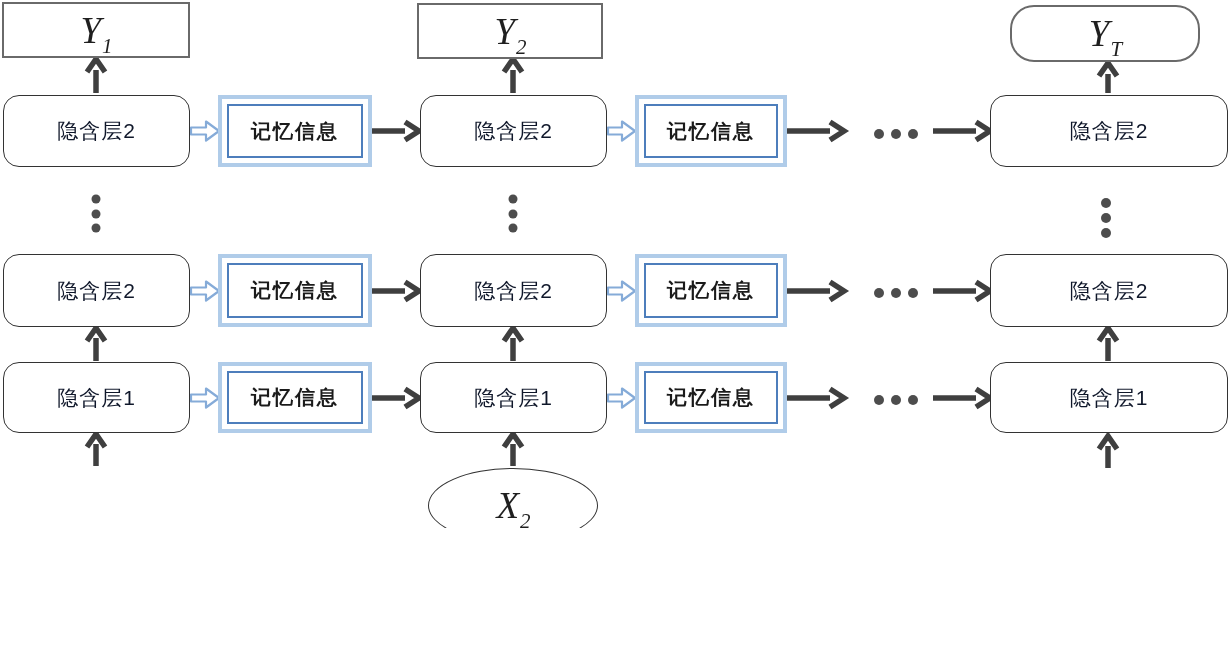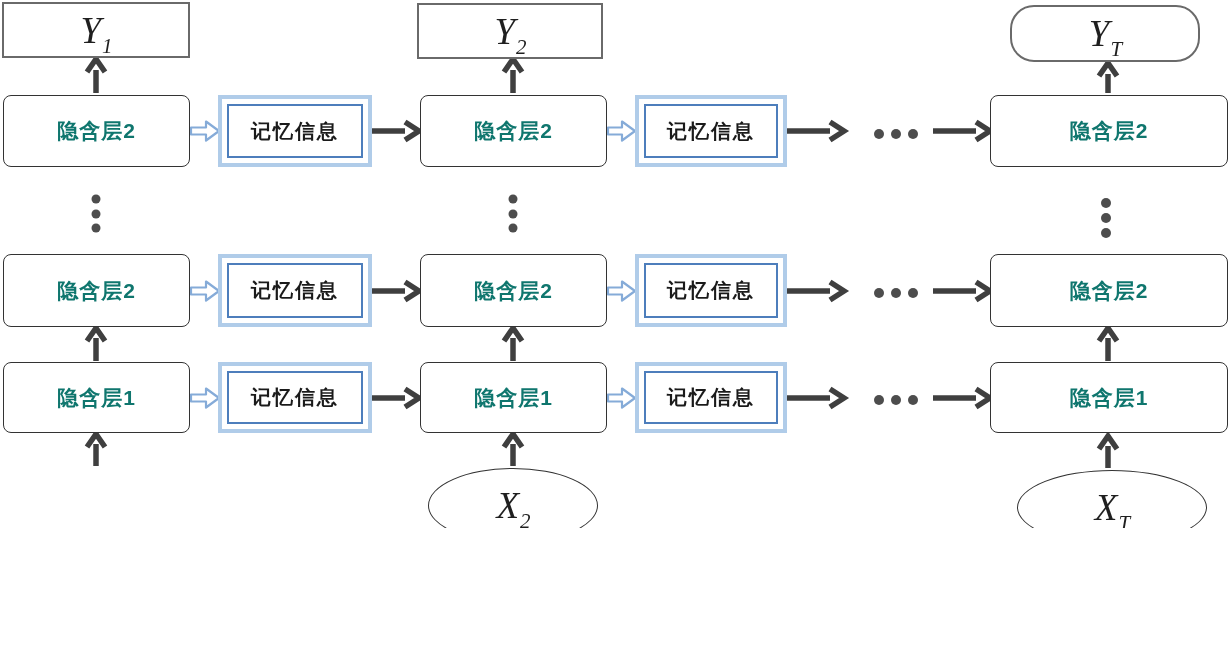--- a/index.html
+++ b/index.html
@@ -11,21 +11,21 @@
     overflow:hidden;
   }
   .arrow-layer{position:absolute;left:0;top:0;z-index:1;}
   .darrow line{stroke:#3f3f3f;stroke-width:5.5;}
   .darrow path{stroke:#3f3f3f;stroke-width:5.5;fill:none;stroke-linejoin:miter;stroke-linecap:butt;}
   .barrow polygon{fill:#ffffff;stroke:#85abd8;stroke-width:2.2;stroke-linejoin:round;}
   .dots circle{fill:#4d4d4d;}
 
   .node{position:absolute;z-index:2;display:flex;align-items:center;justify-content:center;background:#ffffff;box-sizing:border-box;}
   .ybox{border:2px solid #6a6a6a;}
-  .hbox{border:1.5px solid #333333;border-radius:8px;font-size:21px;font-weight:700;color:#0f766e;letter-spacing:1px;}
+  .hbox{border:1.5px solid #333333;border-radius:16px;font-size:21px;font-weight:400;color:#0f172a;letter-spacing:1px;}
   .mbox{border:4px solid #b0cce9;padding:5px;}
   .minner{border:2px solid #4d7ebc;width:100%;height:100%;display:flex;align-items:center;justify-content:center;font-size:20px;font-weight:600;color:#1a1a1a;letter-spacing:2px;box-sizing:border-box;}
   .ell{border:1.5px solid #333333;border-radius:50%;}
   .var{font-family:"Liberation Serif", serif;font-style:italic;font-size:37px;color:#1f1f1f;line-height:1;}
   .var sub{font-size:21px;font-style:italic;vertical-align:baseline;position:relative;top:10px;left:1px;}
   .caption{position:absolute;left:452px;top:614px;width:340px;text-align:center;z-index:2;
     font-family:"Liberation Serif", serif;font-size:27px;color:#111111;letter-spacing:2px;}
   .watermark{position:absolute;right:10px;top:610px;z-index:2;
     font-size:26px;font-weight:bold;letter-spacing:2px;color:#ffffff;
     text-shadow:2px 2px 2px #8f8f8f, -1px -1px 0 #f2f2f2;}
@@ -222,17 +222,14 @@
   </div>
   <div class="node hbox" style="left:990px;top:95px;width:238px;height:72px;">
     <span>隐含层2</span>
   </div>
   <div class="node hbox" style="left:990px;top:254px;width:238px;height:73px;">
     <span>隐含层2</span>
   </div>
   <div class="node hbox" style="left:990px;top:362px;width:238px;height:71px;">
     <span>隐含层1</span>
   </div>
-  <div class="node ell" style="left:1017px;top:470px;width:190px;height:75px;">
-    <span class="var"><span>X</span><sub>T</sub></span>
-  </div>
 
 </div>
 
 </body></html>

